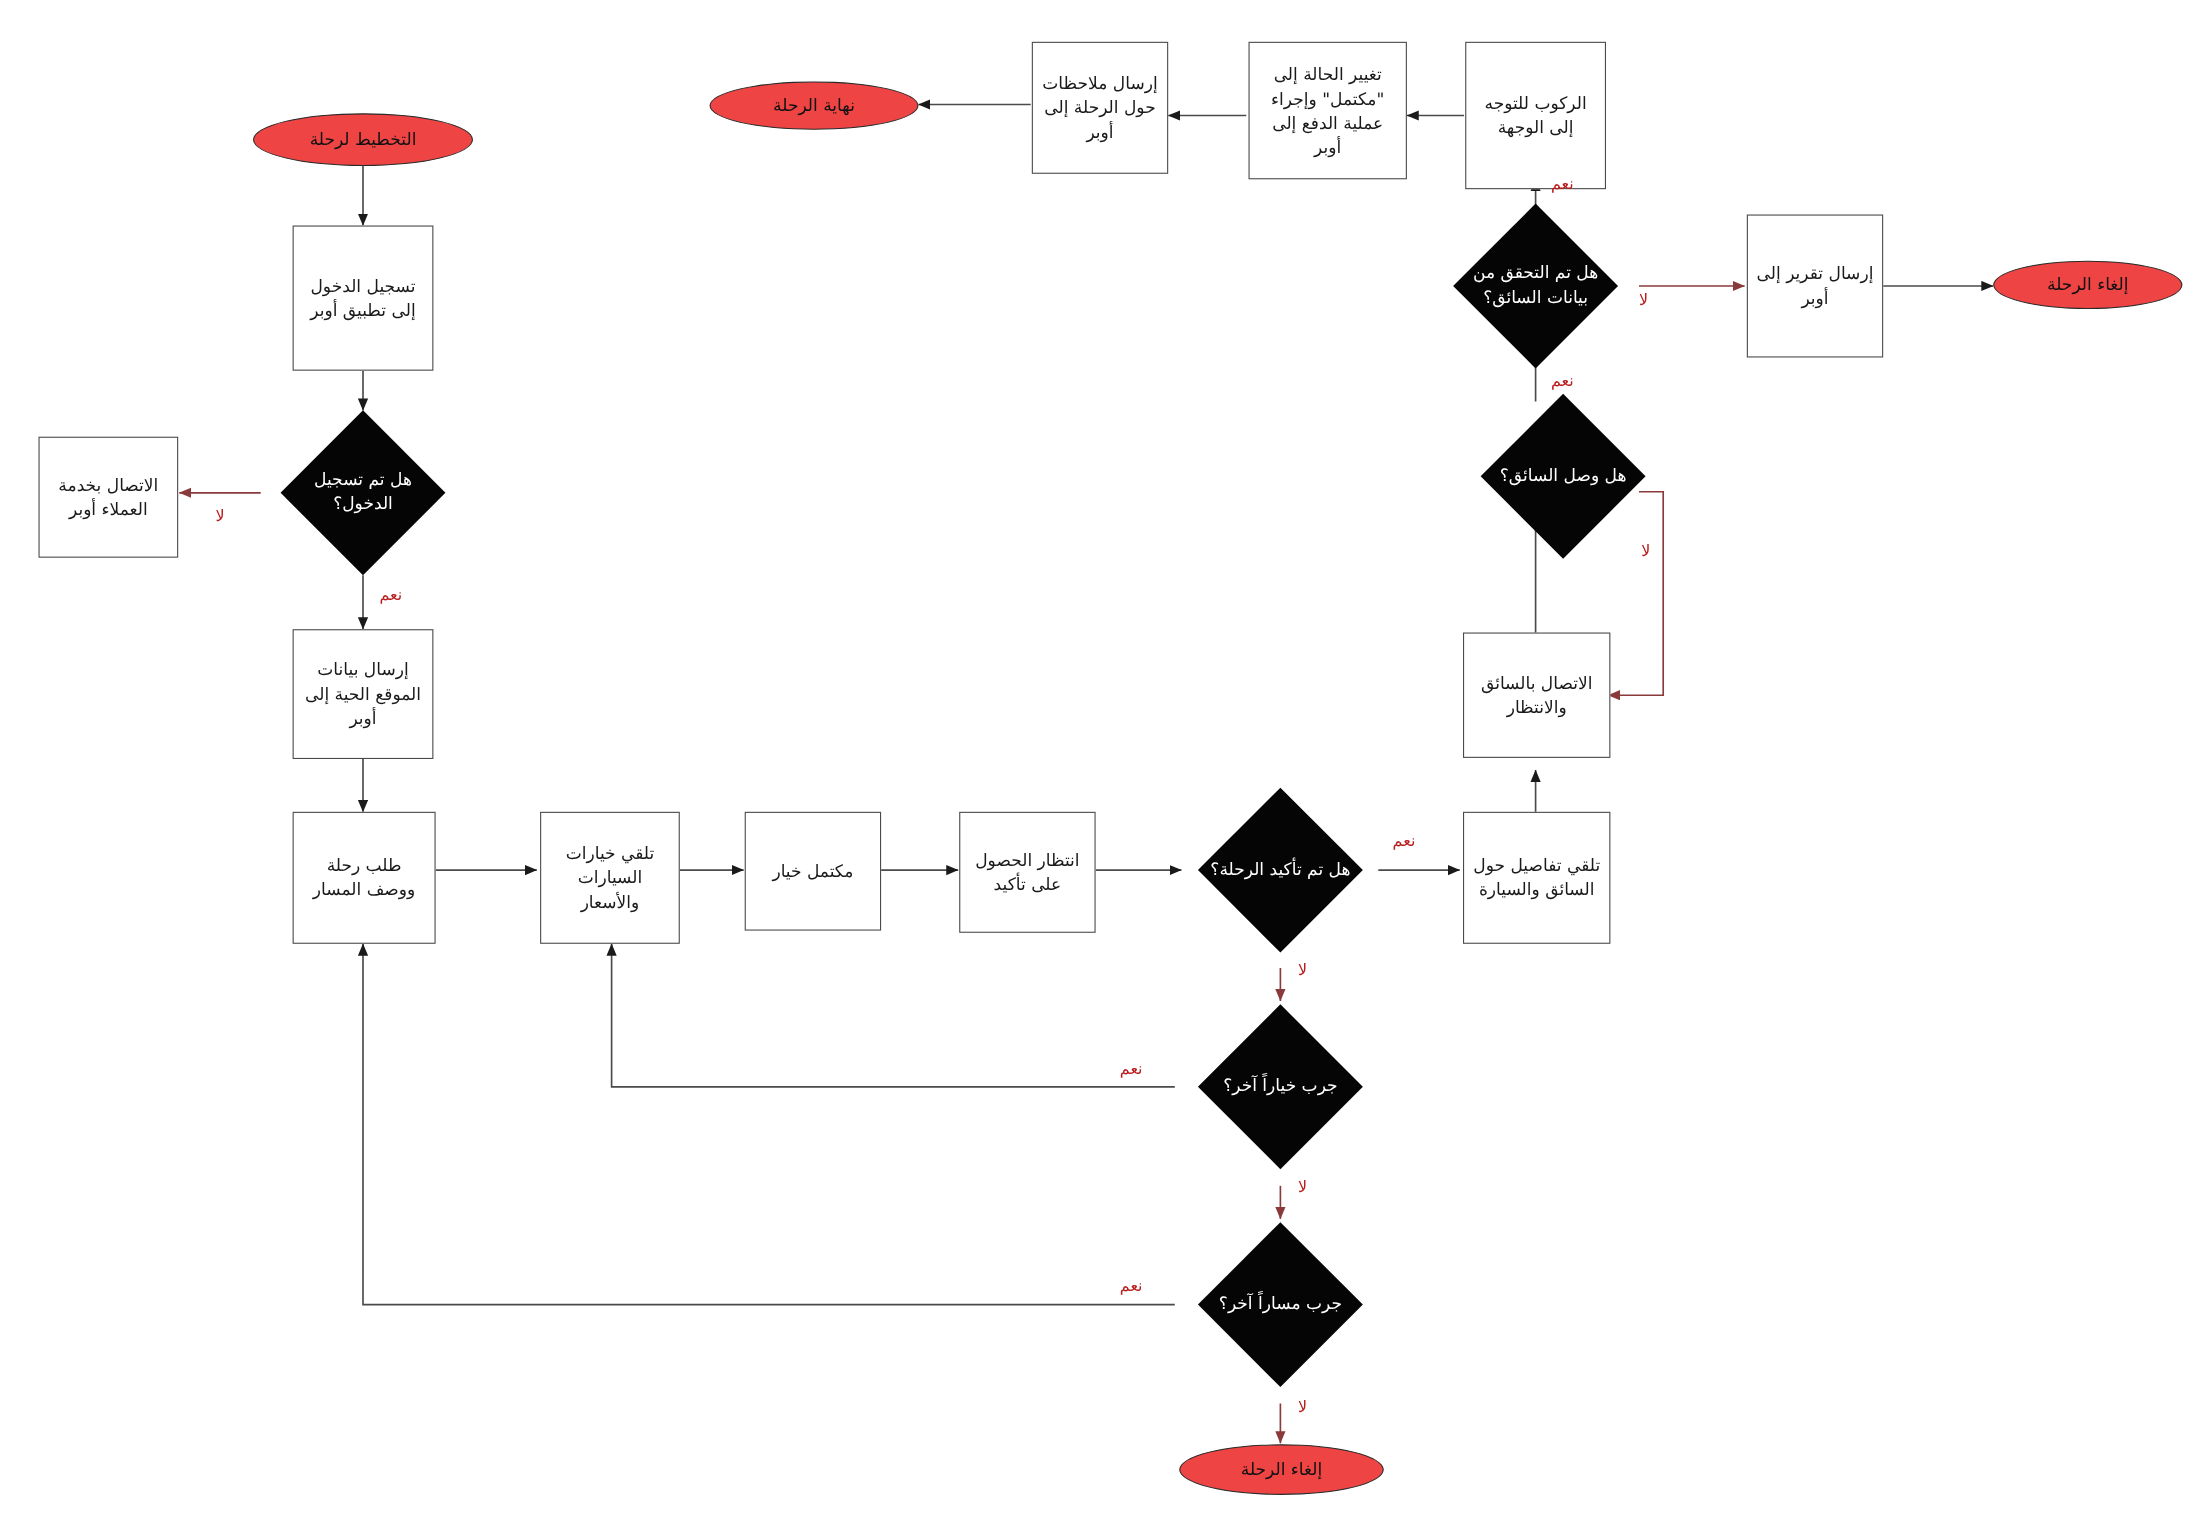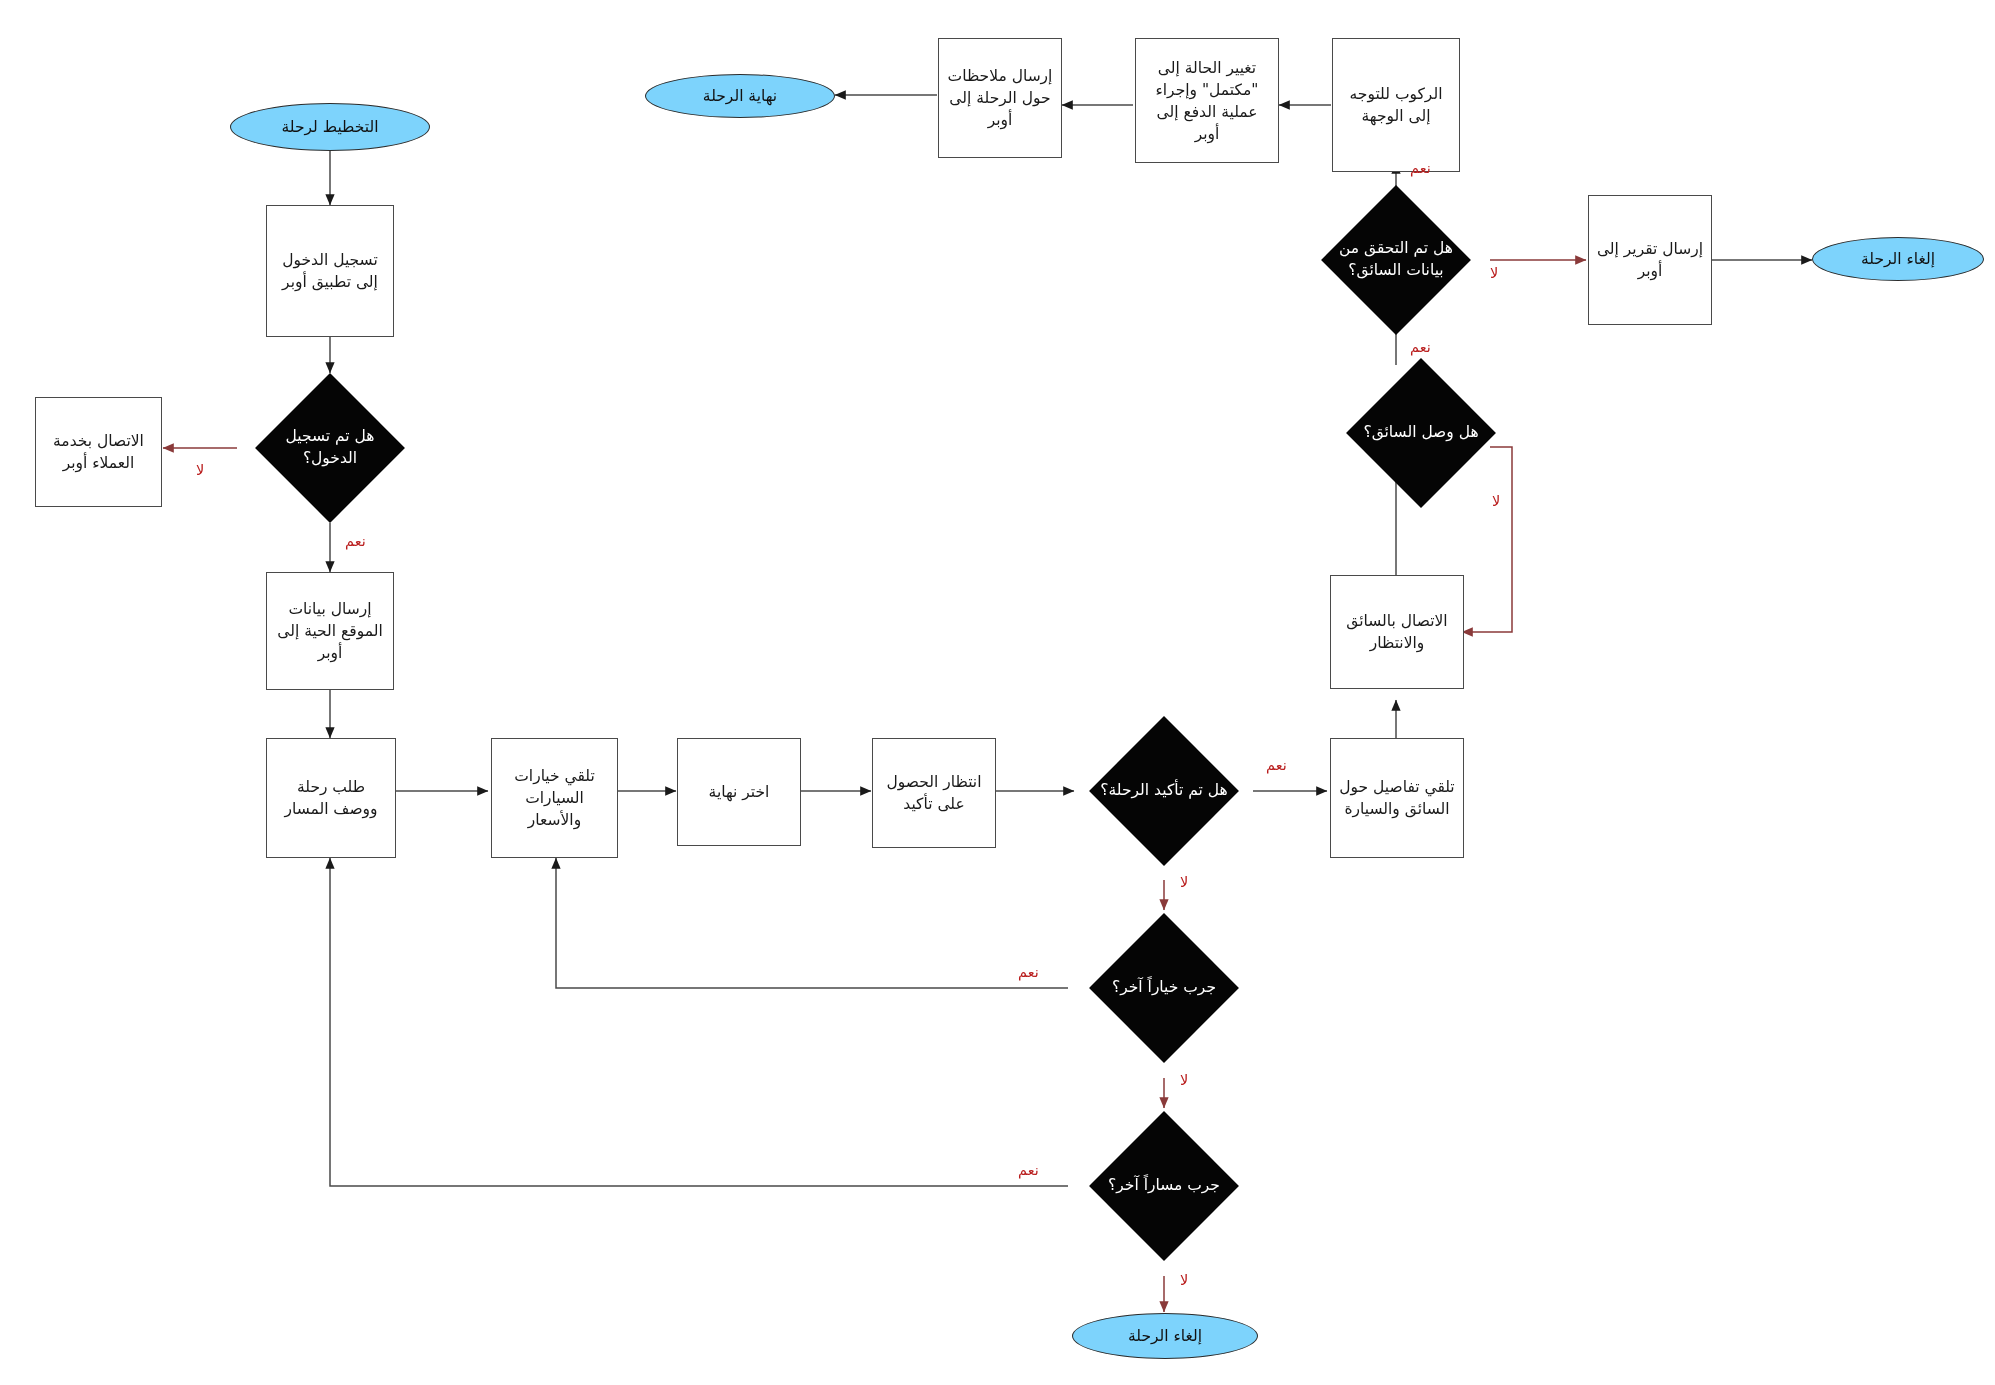--- a/index.html
+++ b/index.html
@@ -10,21 +10,21 @@
   #canvas{position:absolute;inset:0;width:1995px;height:1385px;}
   svg.wires{position:absolute;left:0;top:0;width:1995px;height:1385px;pointer-events:none;}
 
   .node{position:absolute;box-sizing:border-box;display:flex;align-items:center;justify-content:center;text-align:center;}
 
   .proc{
     background:#ffffff;border:1.4px solid #4a4a4a;
     color:#1a1a1a;font-size:15.5px;line-height:1.42;padding:4px 6px;
   }
   .term{
-    background:#7dd3fc;border:1.5px solid #2b2b2b;border-radius:50%;
+    background:#ef4444;border:1.5px solid #2b2b2b;border-radius:50%;
     color:#111111;font-size:15.5px;line-height:1.35;
   }
   .dec-wrap{position:absolute;}
   .dec-shape{position:absolute;left:0;top:0;width:100%;height:100%;
     background:#050505;transform:rotate(45deg);}
   .dec-txt{position:absolute;left:-18%;top:0;width:136%;height:100%;
     display:flex;align-items:center;justify-content:center;text-align:center;
     color:#ffffff;font-size:15.5px;line-height:1.4;z-index:3;pointer-events:none;}
 
   .edge-label{position:absolute;color:#b91c1c;font-size:14.5px;white-space:nowrap;}
@@ -130,21 +130,21 @@
 
   <div class="node proc" style="left:266px;top:738px;width:130px;height:120px;">
     <span>طلب رحلة ووصف المسار</span>
   </div>
 
   <div class="node proc" style="left:491px;top:738px;width:127px;height:120px;">
     <span>تلقي خيارات السيارات والأسعار</span>
   </div>
 
   <div class="node proc" style="left:677px;top:738px;width:124px;height:108px;">
-    <span>اختر نهاية</span>
+    <span>مكتمل خيار</span>
   </div>
 
   <div class="node proc" style="left:872px;top:738px;width:124px;height:110px;">
     <span>انتظار الحصول على تأكيد</span>
   </div>
 
   <div class="node proc" style="left:1330px;top:738px;width:134px;height:120px;">
     <span>تلقي تفاصيل حول السائق والسيارة</span>
   </div>
 

